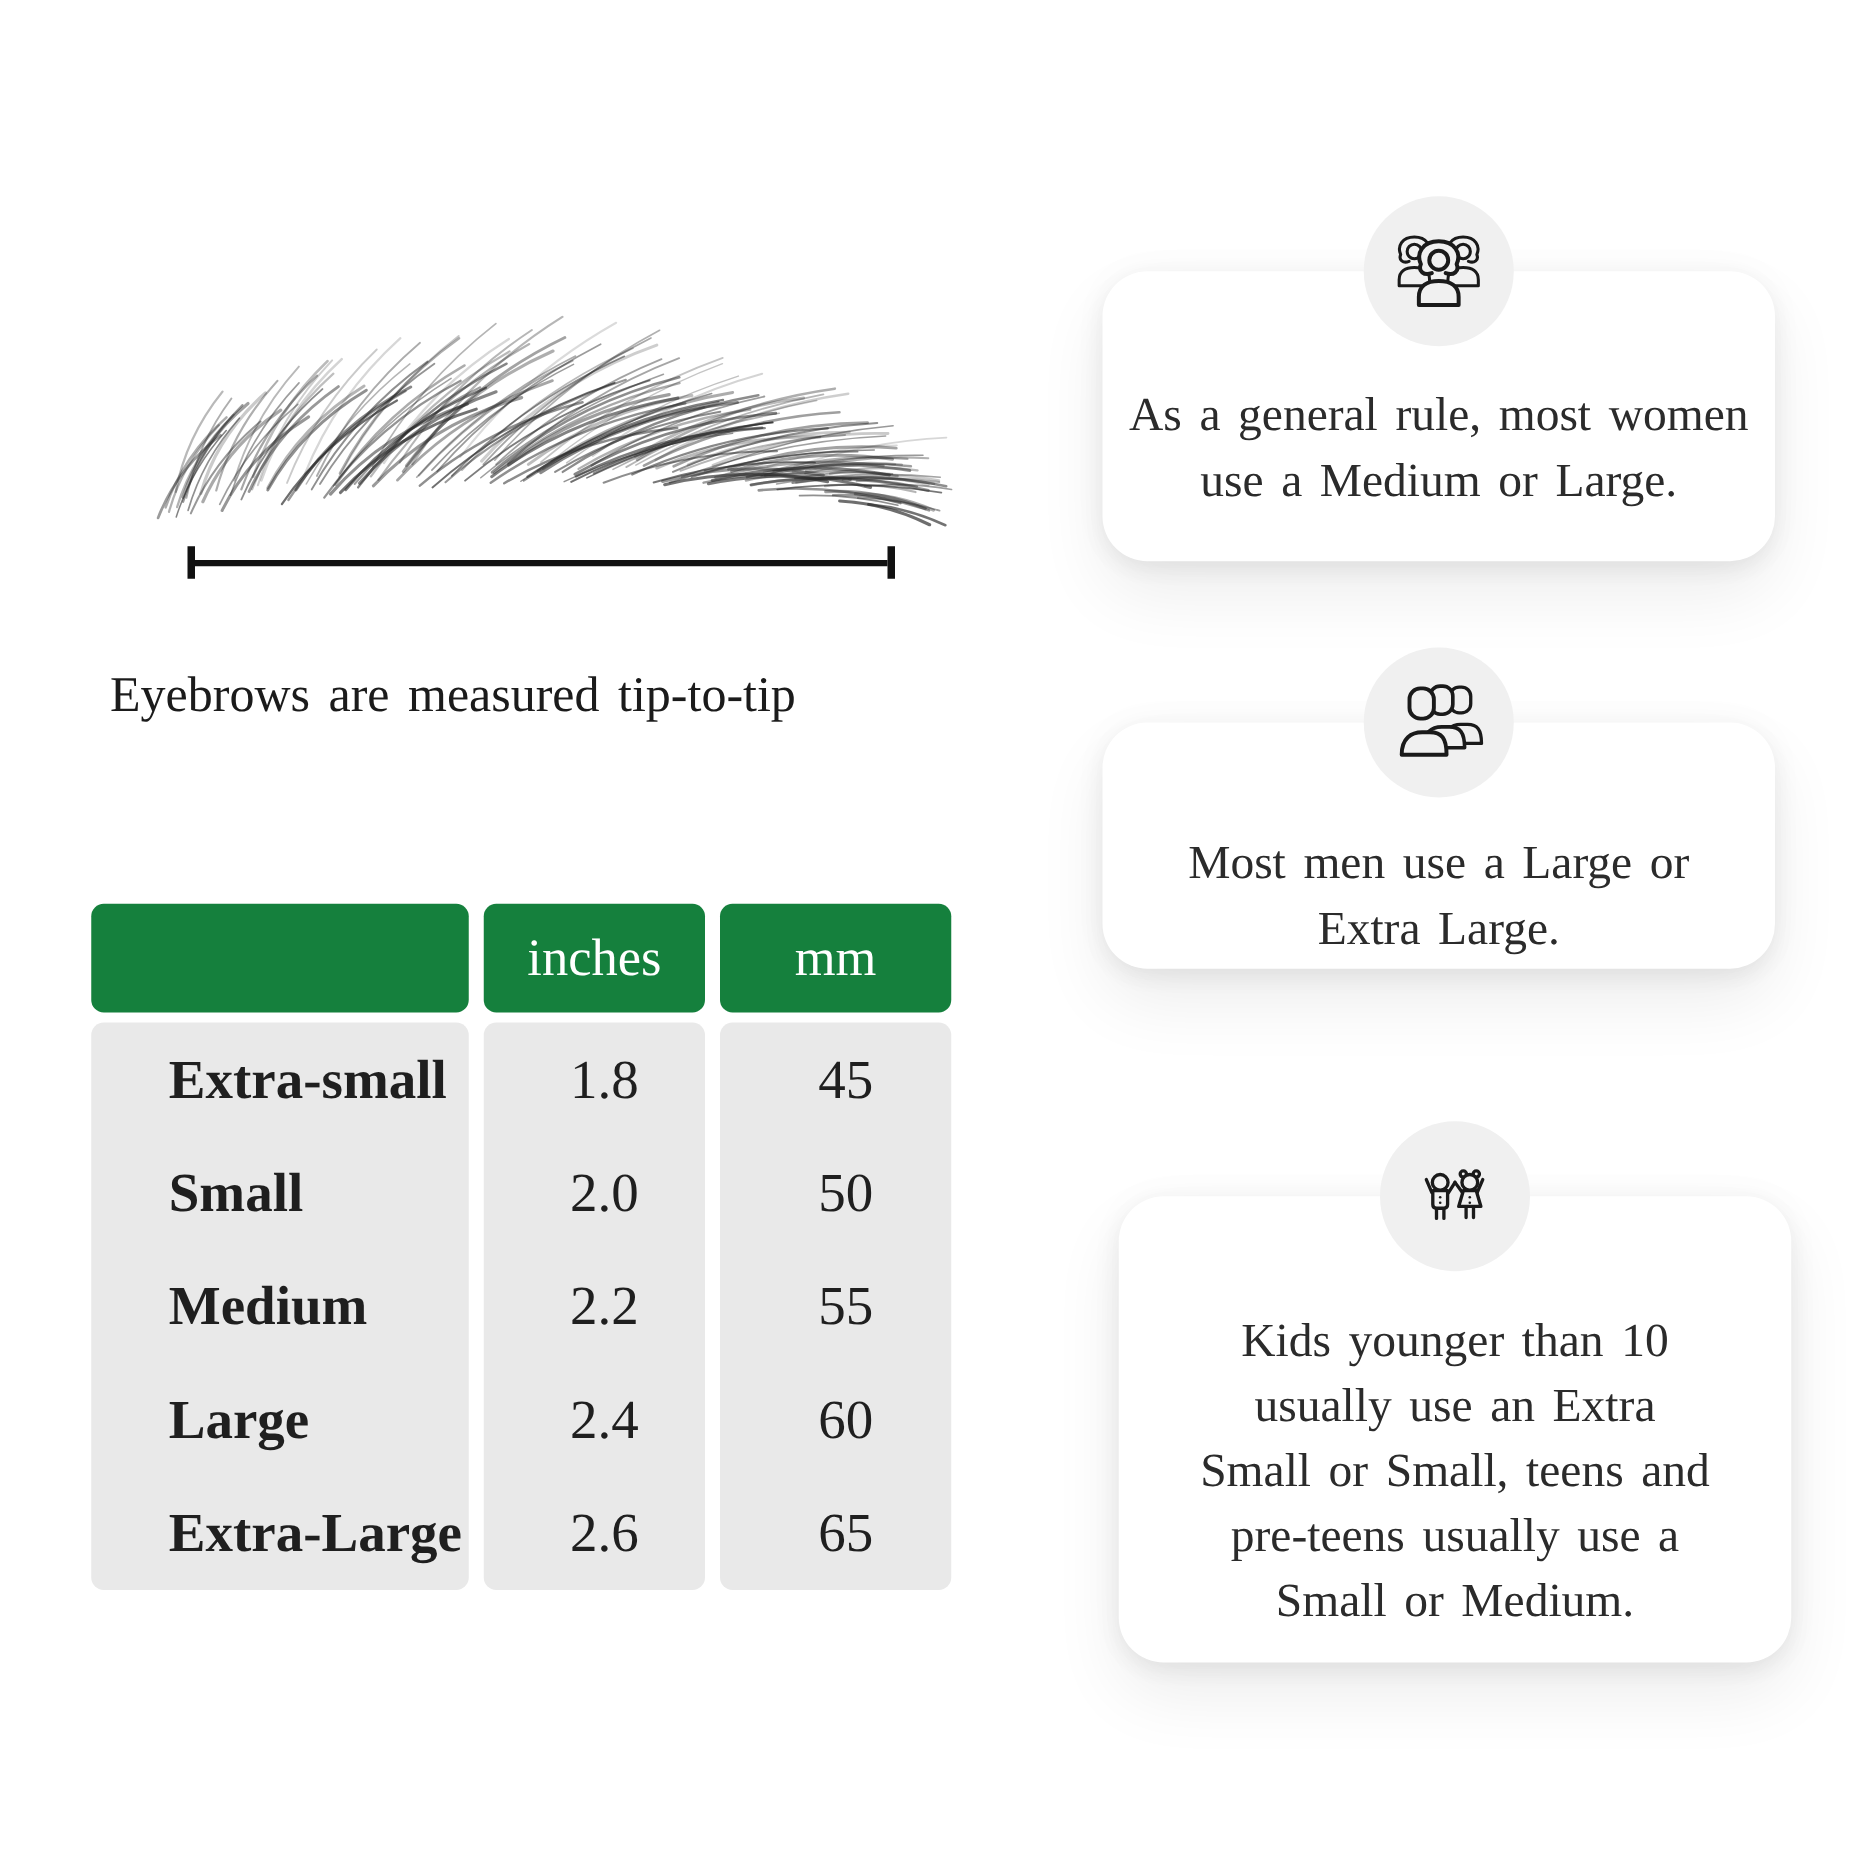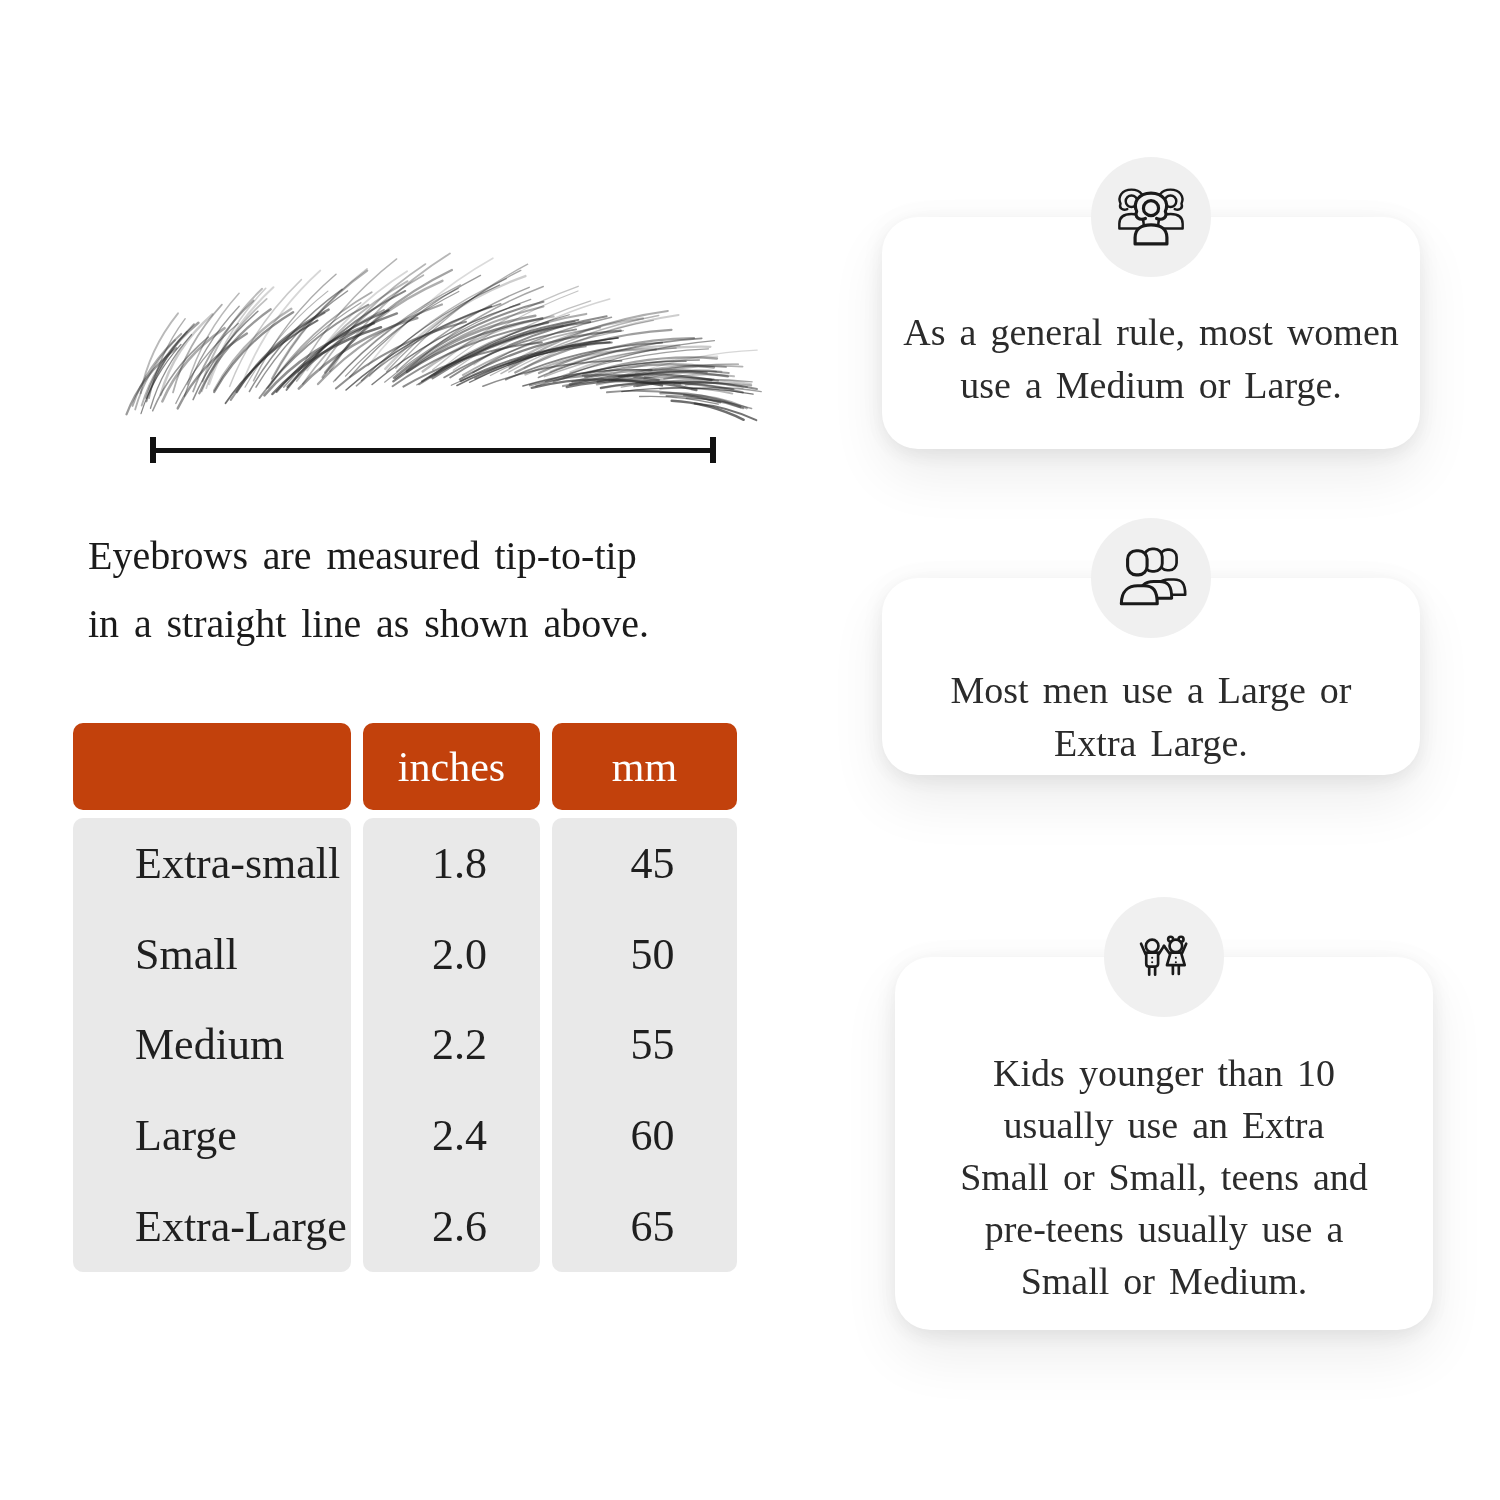--- a/index.html
+++ b/index.html
@@ -19,24 +19,24 @@
          display:flex;align-items:center;}
   .ruler::before,.ruler::after{content:"";width:6px;height:26px;background:#111;}
   .ruler-bar{flex:1;height:5px;background:#111;}
 
   .caption{position:absolute;left:88px;top:522px;width:690px;
            font-size:40px;line-height:68px;color:#1b1b1b;word-spacing:0.12em;}
 
   
   .table{position:absolute;left:73px;top:723px;display:flex;column-gap:12px;}
   .tcol{display:flex;flex-direction:column;row-gap:8px;}
-  .tcol-name{width:278px;}
+  .tcol-name{width:302px;font-weight:bold;}
   .tcol-in{width:177px;}
   .tcol-mm{width:185px;}
-  .thead{height:87px;background:#c2410c;border-radius:10px;color:#ffffff;
+  .thead{height:87px;background:#15803d;border-radius:10px;color:#ffffff;
          display:flex;align-items:center;justify-content:center;
          font-size:42px;word-spacing:0.12em;}
   .tbody{height:454px;background:#e9e9e9;border-radius:10px;
          display:flex;flex-direction:column;}
   .tcell{height:90.8px;display:flex;align-items:center;font-size:44px;color:#1f1f1f;}
   .tcell.name{padding-left:62px;justify-content:flex-start;}
   .tcell.val{justify-content:center;padding-left:16px;}
 
   
   .card{position:absolute;left:882px;width:538px;background:#ffffff;border-radius:36px;
@@ -222,21 +222,20 @@
         <path d="M 582.7 185.5 Q 614.5 188.3 644.3 202.2" fill="none" stroke="#2a2a2a" stroke-width="2.04" stroke-opacity="0.66" stroke-linecap="round"></path>
       </svg>
   </div>
 
   <div class="ruler">
     <div class="ruler-bar"></div>
   </div>
 
   <div class="caption">
     <div>Eyebrows are measured tip-to-tip</div>
-    <div>in a straight line as shown above.</div>
   </div>
 
   <div class="table">
     <div class="tcol tcol-name">
       <div class="thead"></div>
       <div class="tbody">
         <div class="tcell name">Extra-small</div>
         <div class="tcell name">Small</div>
         <div class="tcell name">Medium</div>
         <div class="tcell name">Large</div>

